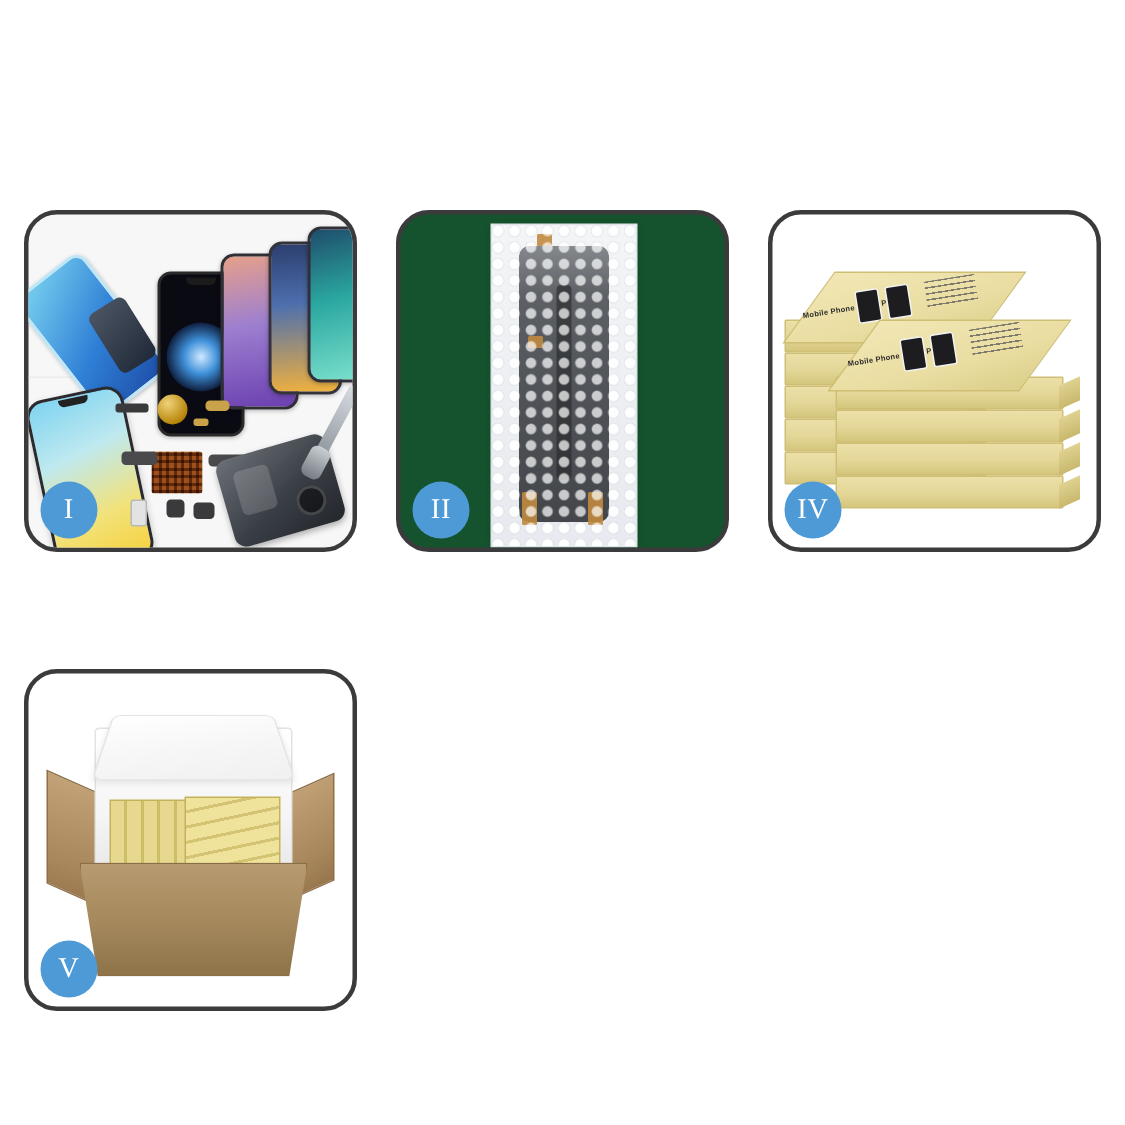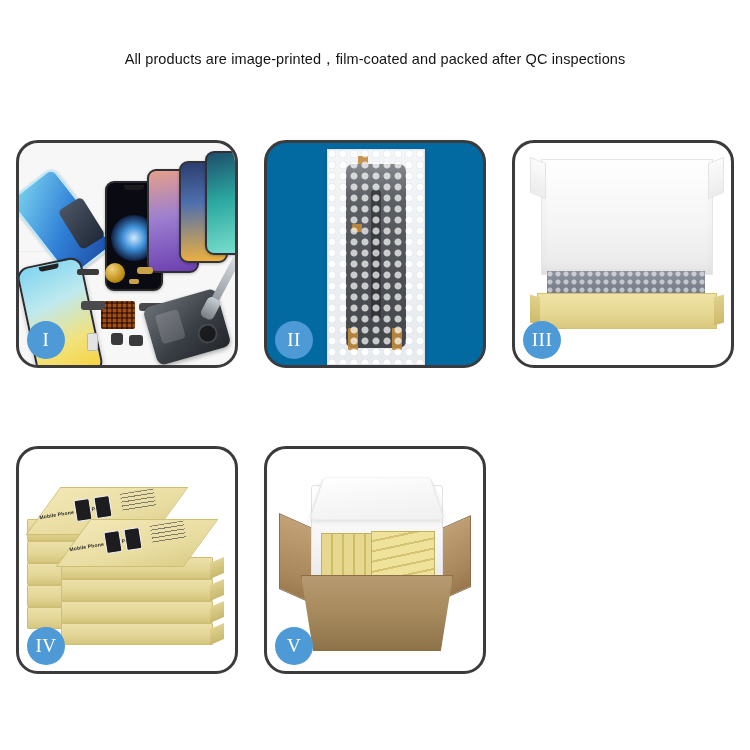--- a/index.html
+++ b/index.html
@@ -214,21 +214,21 @@
     border-radius: 3px;
   }
   .driver::after {
     content: "";
     position: absolute; left: -3px; bottom: -16px;
     width: 14px; height: 22px; border-radius: 5px;
     background: linear-gradient(180deg,#c9ced3,#767c82);
   }
 
   
-  .p2 { background: #0369a1; }
+  .p2 { background: #14532d; }
   .bubblebag {
     position: absolute;
     left: 50%; top: 6px;
     margin-left: -48px;
     width: 96px; height: 214px;
     background:
       radial-gradient(circle at 4px 4px, rgba(255,255,255,.95) 0 3px, rgba(0,0,0,0) 4px) 0 0/11px 11px,
       radial-gradient(circle at 4px 4px, rgba(190,200,210,.55) 0 3.5px, rgba(0,0,0,0) 4.5px) 0 0/11px 11px,
       linear-gradient(180deg,#f3f5f7,#e7eaee);
     border: 1px solid #e0e4e8;
@@ -451,21 +451,20 @@
     background: rgba(150,120,74,.65);
     border-radius: 1px;
   }
 </style>
 </head>
 <body>
 
 <div class="page">
 
   <div class="header">
-    <div class="subtitle">All products are image-printed，film-coated and packed after QC inspections</div>
   </div>
 
   <div class="grid">
 
     <div class="panel p1">
       <div class="stage">
         <div class="shelf"></div>
 
         <div class="scr scr-blue"></div>
         <div class="scr scr-plasma">
@@ -507,28 +506,20 @@
           <div class="tape" style="left:30px;top:6px;"></div>
           <div class="tape" style="left:24px;top:74px;"></div>
           <div class="tape" style="left:20px;bottom:14px;height:22px;"></div>
           <div class="tape" style="right:22px;bottom:14px;height:22px;"></div>
           <div class="bag-overlay"></div>
         </div>
       </div>
       <div class="badge">II</div>
     </div>
 
-    <div class="panel p3">
-      <div class="stage">
-        <div class="tray-lid"></div>
-        <div class="tray-bubble"></div>
-        <div class="tray-base"></div>
-      </div>
-      <div class="badge">III</div>
-    </div>
 
     <div class="panel p4">
       <div class="stage">
         <div class="stack">
 
           <div class="kbox" style="left:2px;top:58px;">
               <div class="side"></div>
             </div>
           <div class="kbox" style="left:2px;top:80px;">
               <div class="side"></div>

